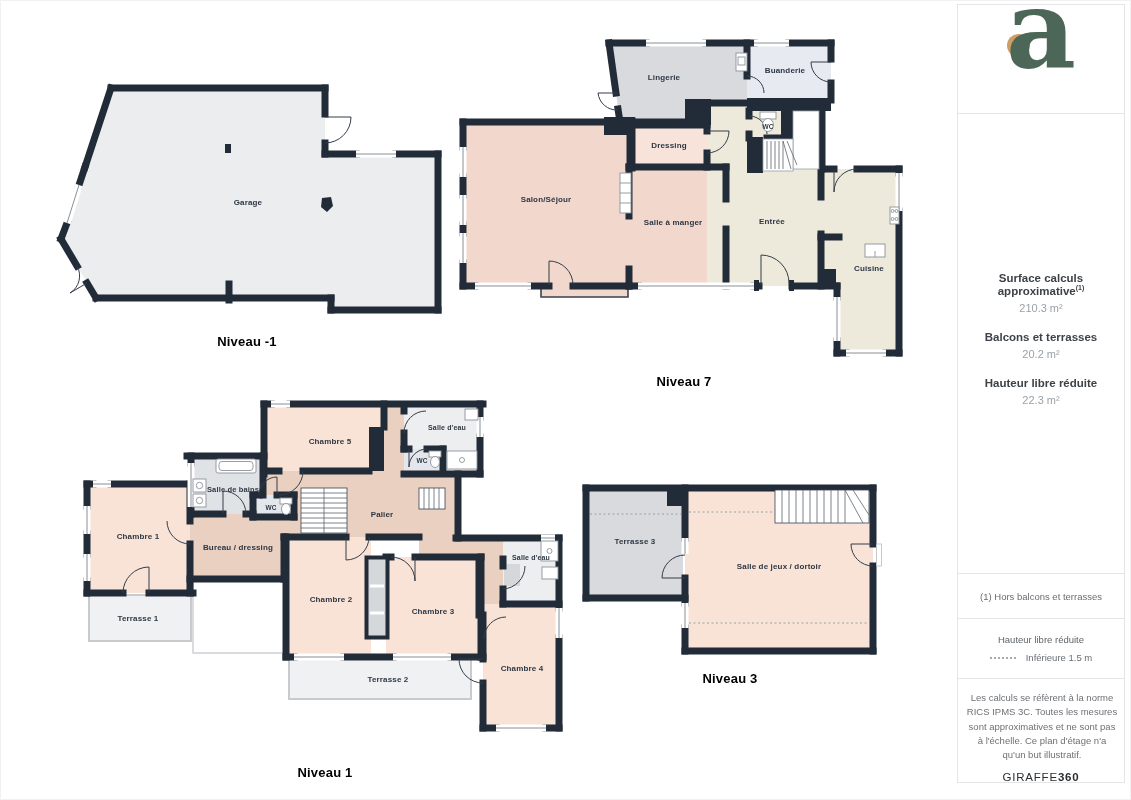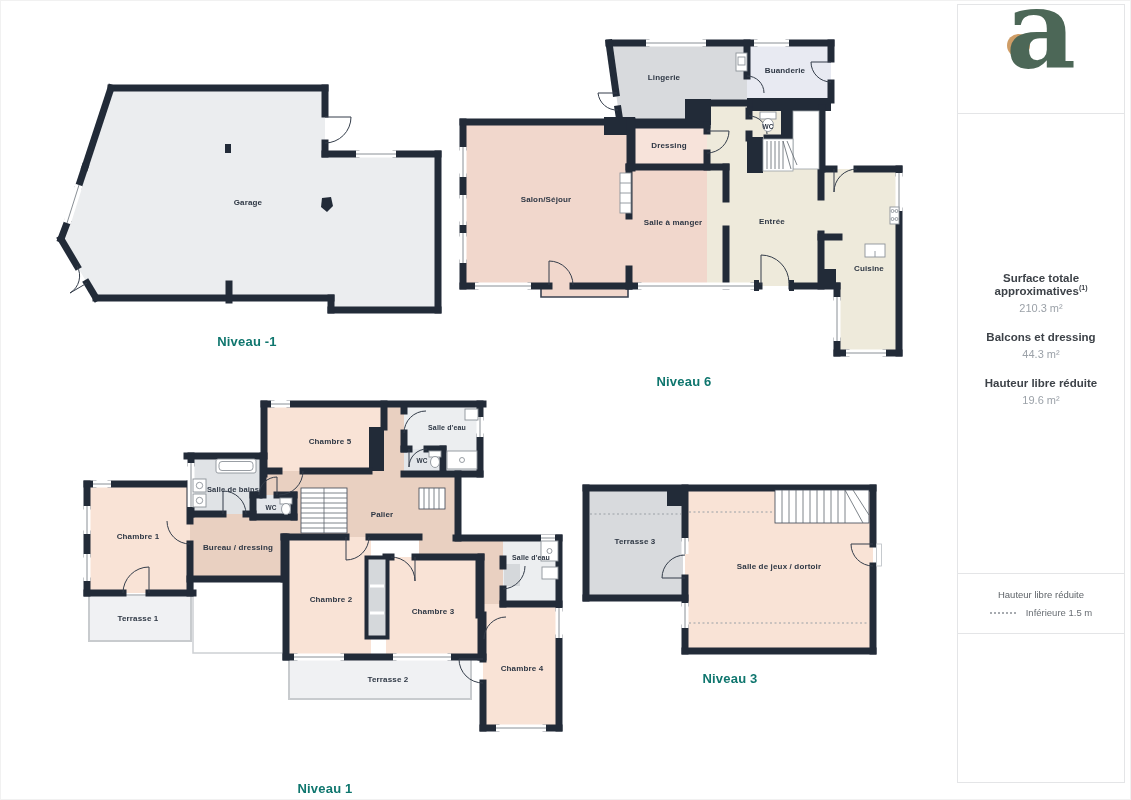--- a/index.html
+++ b/index.html
@@ -1,21 +1,21 @@
 <!DOCTYPE html>
 <html><head>
 <meta charset="utf-8">
 <style>
   html,body{margin:0;padding:0;background:#fff;}
   .page{position:relative;width:1131px;height:800px;background:#ffffff;overflow:hidden;
         font-family:"Liberation Sans",sans-serif;border:1px solid #f1f1f1;box-sizing:border-box;}
   svg.plan{position:absolute;overflow:visible;}
   svg text{font-family:"Liberation Sans",sans-serif;font-weight:700;fill:#2e3744;letter-spacing:.15px;}
   .floor-title{position:absolute;transform:translateX(-50%);font-size:13px;font-weight:700;
-               color:#0f766e;letter-spacing:.2px;white-space:nowrap;}
+               color:#000000;letter-spacing:.2px;white-space:nowrap;}
   
   .sidebar{position:absolute;left:956px;top:3px;width:168px;height:779px;background:#fff;
            border:1px solid #e4e5e7;box-sizing:border-box;display:flex;flex-direction:column;}
   .sb-sec{box-sizing:border-box;border-bottom:1px solid #e4e5e7;}
   .sb-logo{height:109px;position:relative;}
   .logo-a{position:absolute;width:100%;text-align:center;top:-30px;line-height:1;
           font-family:"DejaVu Serif",serif;font-weight:700;font-size:108px;color:#4c6757;}
   .logo-dot{position:absolute;left:calc(50% - 34px);top:29px;width:23px;height:23px;border-radius:50%;background:#cf9d66;}
   .sb-measures{height:460px;padding-top:158px;text-align:center;}
   .m-title{font-size:11.5px;font-weight:700;color:#3d4248;margin:0 6px 5px;}
@@ -222,21 +222,21 @@
       <text x="663" y="79">Lingerie</text>
       <text x="784" y="72">Buanderie</text>
       <text x="767" y="128" font-size="6.5">WC</text>
       <text x="668" y="147">Dressing</text>
       <text x="545" y="201">Salon/Séjour</text>
       <text x="672" y="224">Salle à manger</text>
       <text x="771" y="223">Entrée</text>
       <text x="868" y="270">Cuisine</text>
     </g>
   </svg>
-  <div class="floor-title" style="left:683px;top:373px">Niveau 6</div>
+  <div class="floor-title" style="left:683px;top:373px">Niveau 7</div>
 
   <svg class="plan" style="left:78px;top:395px;width:492px;height:340px" viewBox="78 395 492 340">
     <g>
       <rect x="252" y="470" width="205" height="66" fill="#e9d0c1"></rect>
       <rect x="383" y="406" width="20" height="64" fill="#e9d0c1"></rect>
       <rect x="418" y="536" width="84" height="22" fill="#e9d0c1"></rect>
       <rect x="478" y="558" width="24" height="56" fill="#e9d0c1"></rect>
       <rect x="189" y="513" width="94" height="65" fill="#e9d0c1"></rect>
       <rect x="266" y="403" width="117" height="67" fill="#f9e3d6"></rect>
       <polygon points="403,406 479,406 479,470 442,470 442,448 403,448" fill="#eceef0"></polygon>
@@ -416,21 +416,21 @@
       <text x="270" y="509" font-size="6.5">WC</text>
       <text x="421" y="462" font-size="6.5">WC</text>
       <text x="446" y="429" font-size="7">Salle d'eau</text>
       <text x="530" y="559" font-size="7">Salle d'eau</text>
       <text x="237" y="549">Bureau / dressing</text>
       <text x="381" y="516">Palier</text>
       <text x="137" y="620">Terrasse 1</text>
       <text x="387" y="681">Terrasse 2</text>
     </g>
   </svg>
-  <div class="floor-title" style="left:324px;top:780px">Niveau 1</div>
+  <div class="floor-title" style="left:324px;top:764px">Niveau 1</div>
 
   <svg class="plan" style="left:578px;top:480px;width:300px;height:176px" viewBox="578 480 300 176">
     <g>
       <rect x="585" y="487" width="97" height="110" fill="#d8dadd"></rect>
       <rect x="684" y="487" width="188" height="163" fill="#f9e3d6"></rect>
     </g>
     <g stroke="#222b38" stroke-width="7" stroke-linecap="square">
       <line x1="585" y1="487" x2="872" y2="487"></line>
       <line x1="585" y1="487" x2="585" y2="597"></line>
       <line x1="585" y1="597" x2="684" y2="597"></line>
@@ -487,29 +487,34 @@
     </g>
   </svg>
   <div class="floor-title" style="left:729px;top:670px">Niveau 3</div>
 
   <aside class="sidebar">
     <div class="sb-sec sb-logo">
       <span class="logo-dot"></span>
       <span class="logo-a">a</span>
     </div>
     <div class="sb-sec sb-measures">
-      <div class="m-title"><span>Surface totale approximatives</span><sup>(1)</sup></div>
+      <div class="m-title"><span>Surface calculs approximative</span><sup>(1)</sup></div>
       <div class="m-value">210.3 m²</div>
-      <div class="m-title">Balcons et dressing</div>
-      <div class="m-value">44.3 m²</div>
+      <div class="m-title">Balcons et terrasses</div>
+      <div class="m-value">20.2 m²</div>
       <div class="m-title">Hauteur libre réduite</div>
-      <div class="m-value">19.6 m²</div>
+      <div class="m-value">22.3 m²</div>
     </div>
+    <div class="sb-sec sb-footnote">(1) Hors balcons et terrasses</div>
     <div class="sb-sec sb-legend">
       <div>Hauteur libre réduite</div>
       <div class="legend-row">
         <span class="dash-icon"></span>
         <span>Inférieure 1.5 m</span>
       </div>
     </div>
+    <div class="sb-sec sb-disclaimer">
+      <p class="disc-text">Les calculs se réfèrent à la norme RICS IPMS 3C. Toutes les mesures sont approximatives et ne sont pas à l'échelle. Ce plan d'étage n'a qu'un but illustratif.</p>
+      <div class="brand"><span>GIRAFFE</span><b>360</b></div>
+    </div>
   </aside>
 
 </div>
 
 </body></html>

